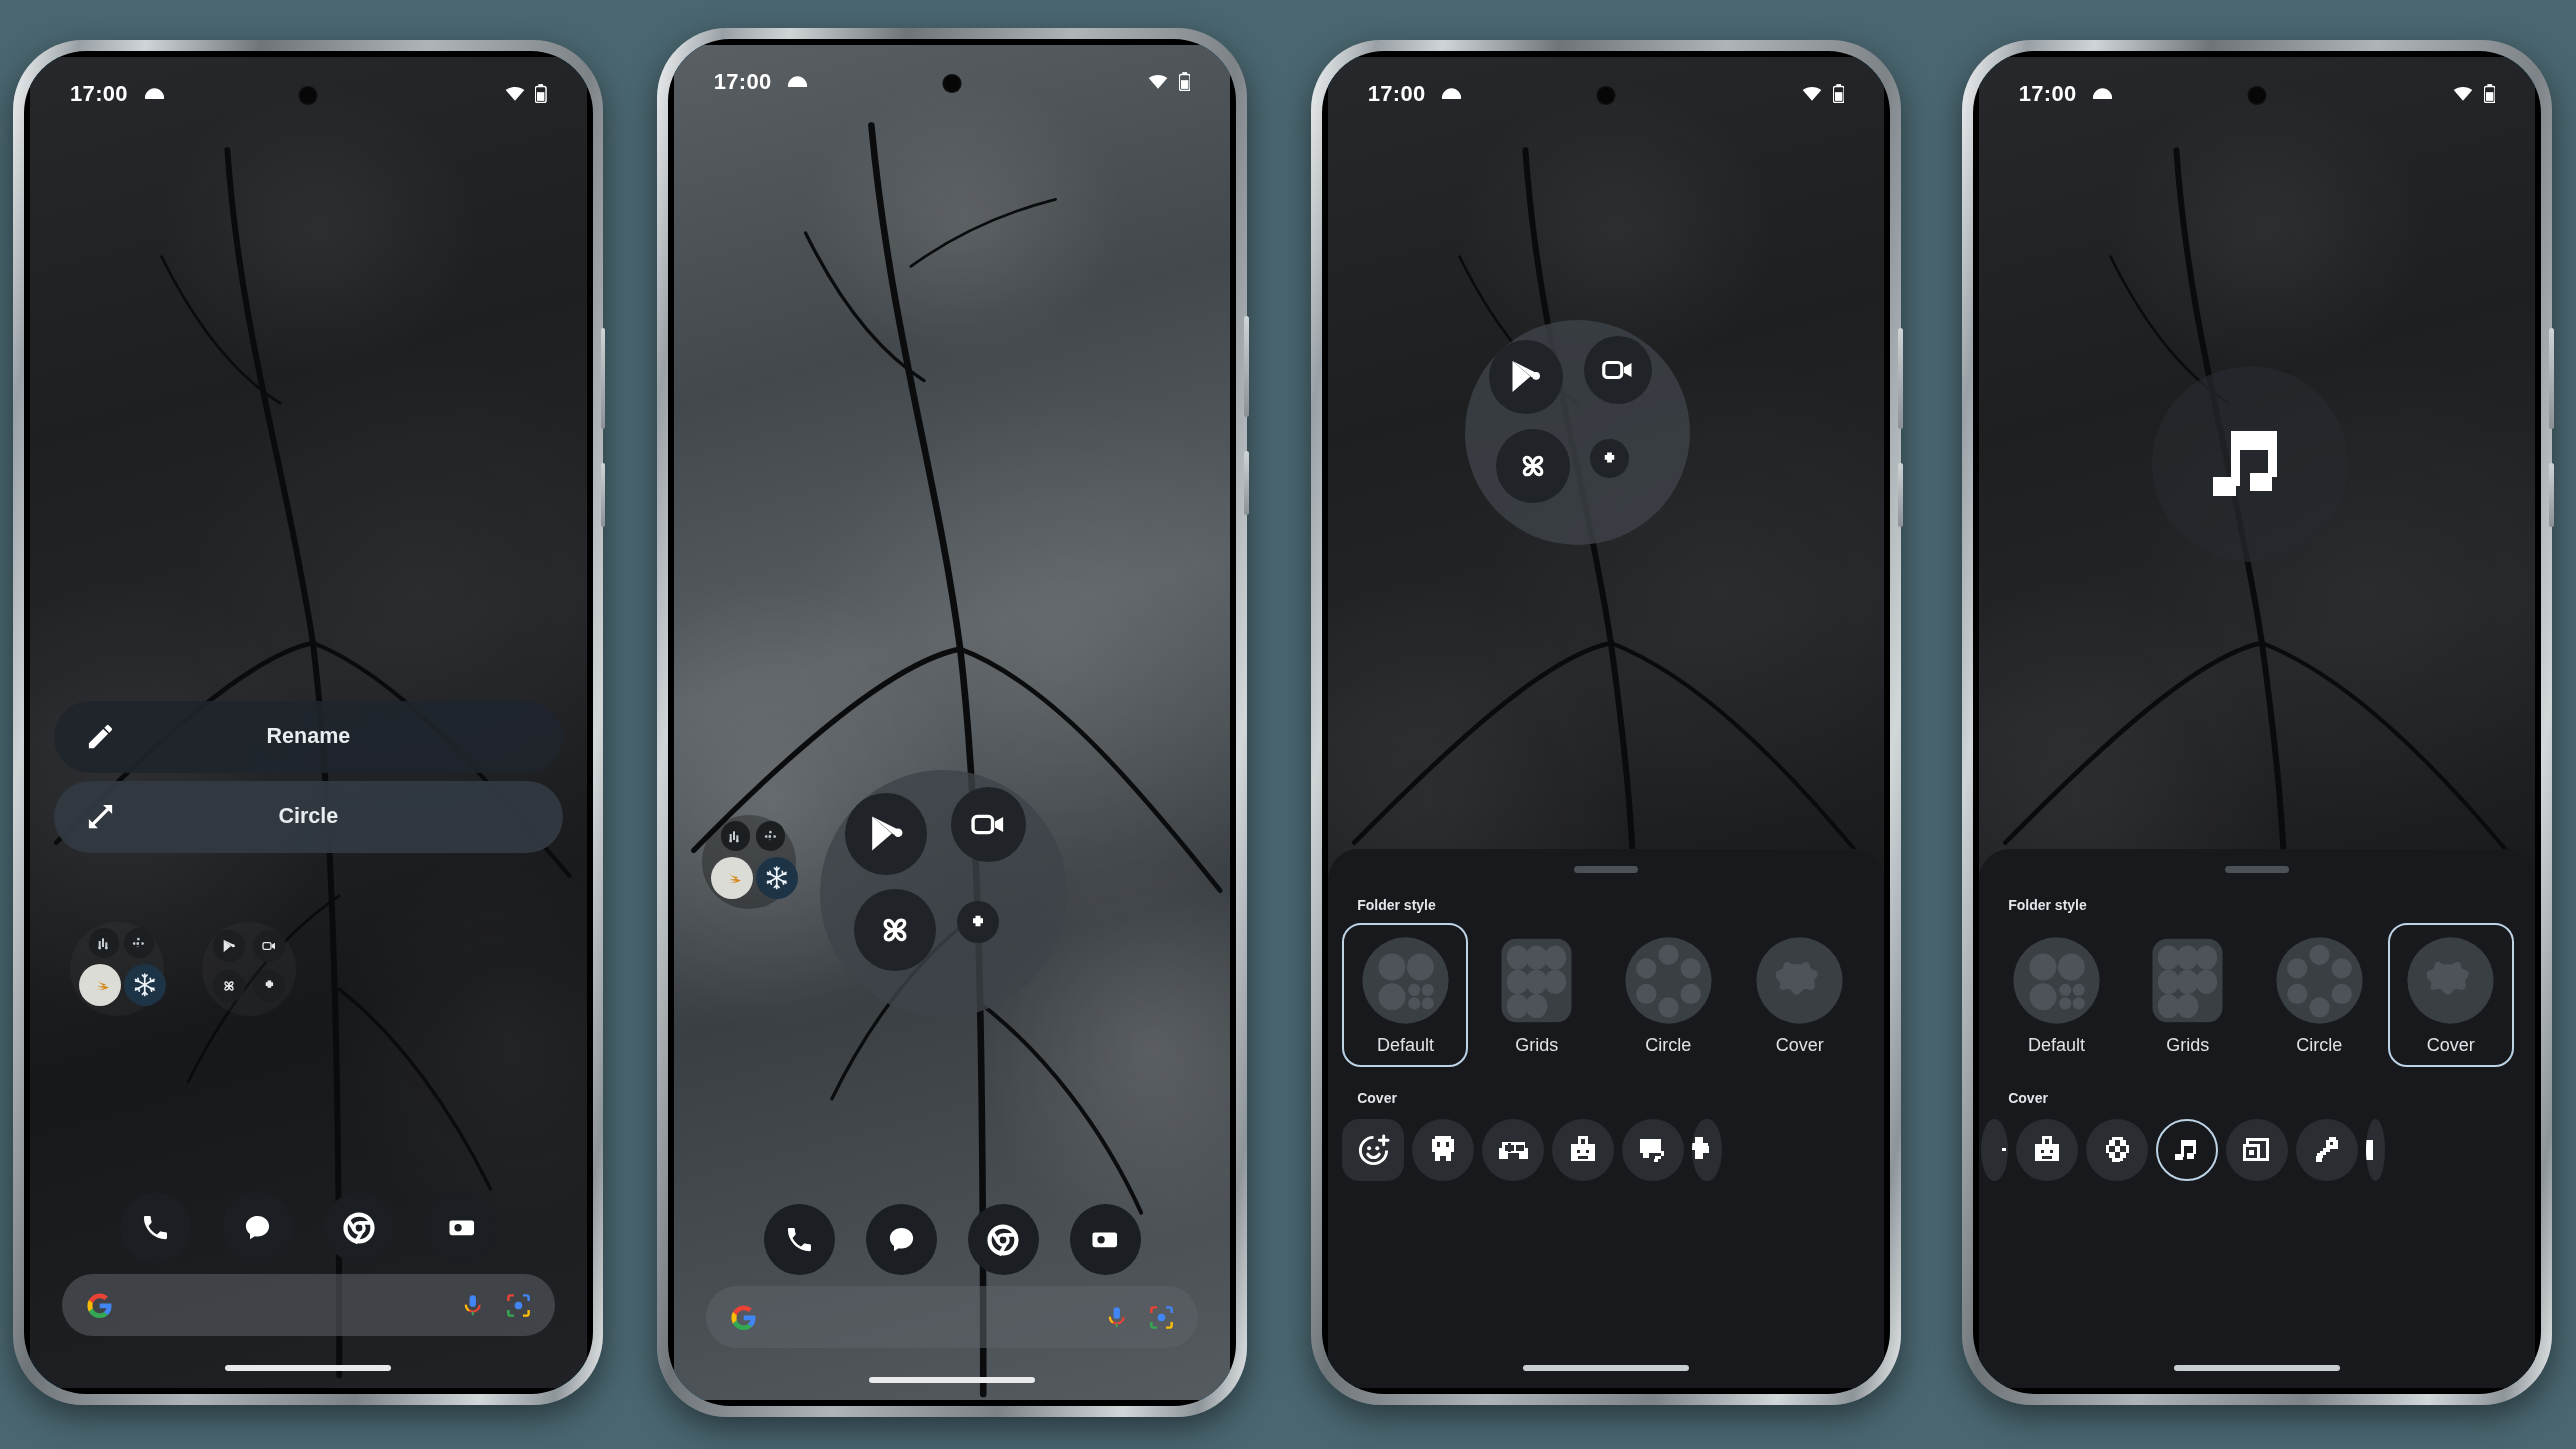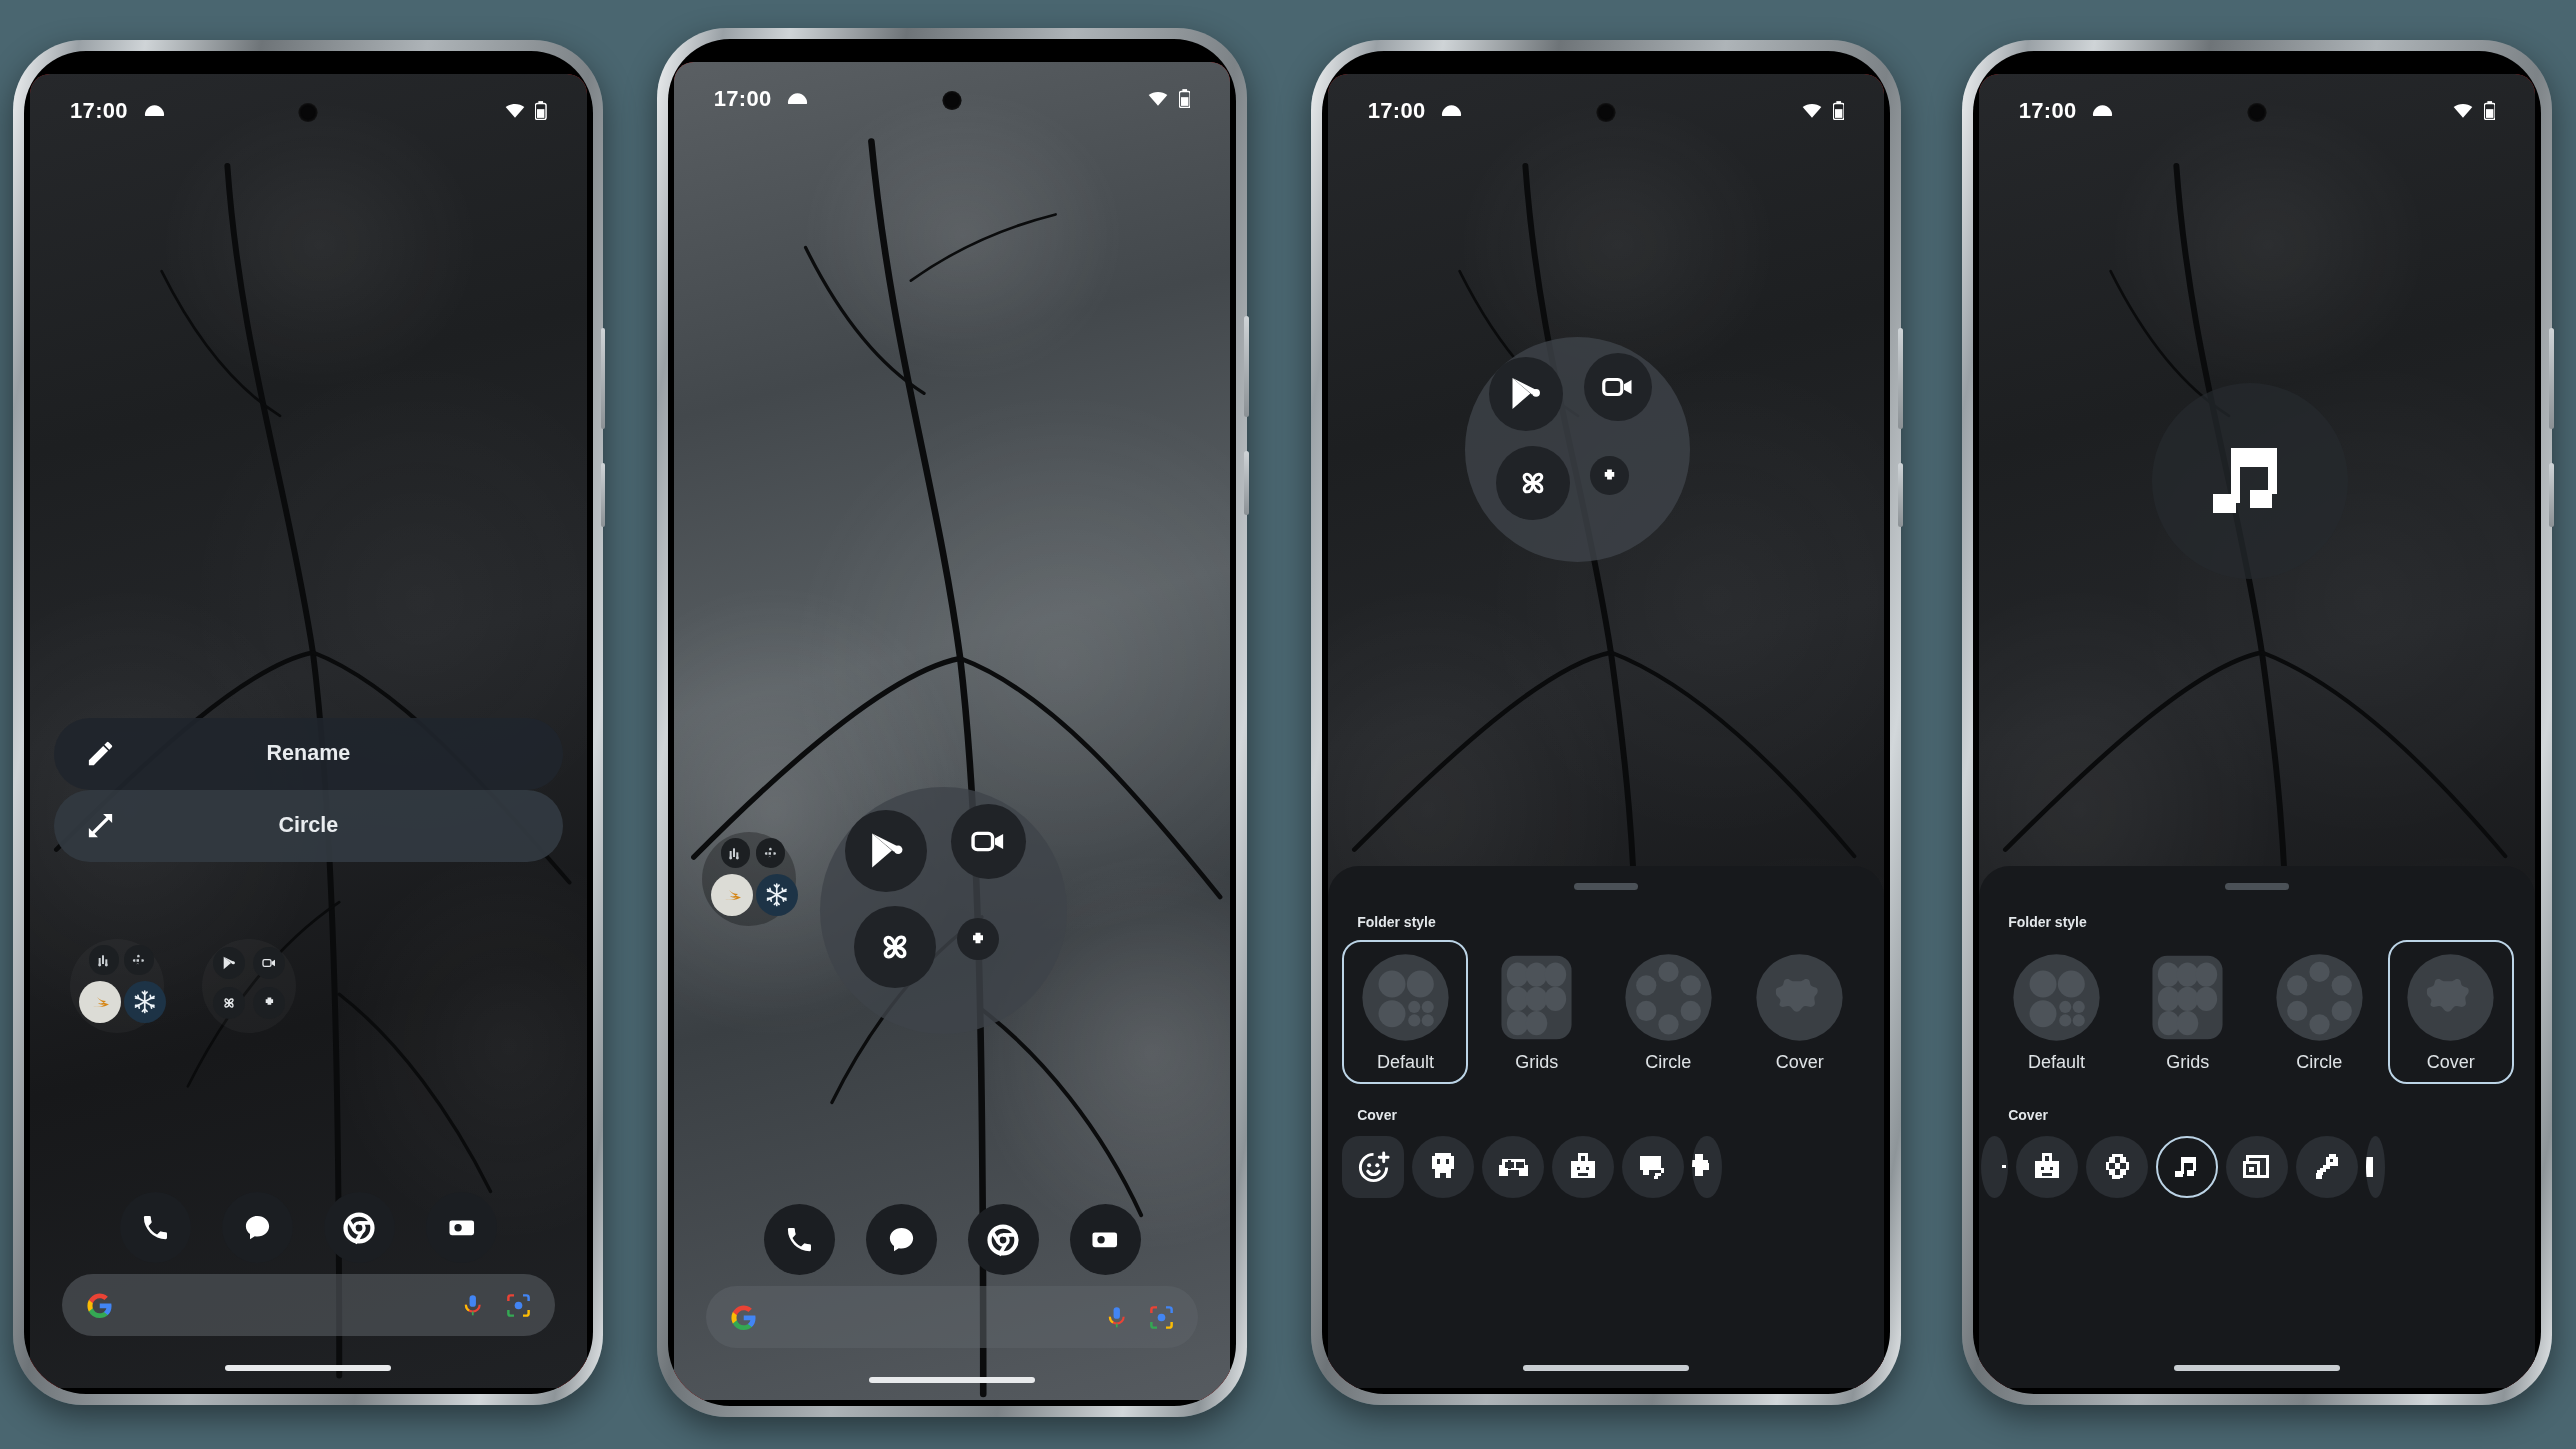--- a/index.html
+++ b/index.html
@@ -31,22 +31,21 @@
     width: 100%; height: 100%;
     border-radius: 62px;
     background: #000;
     overflow: hidden;
   }
   .screen {
     position: absolute;
     inset: 6px;
     border-radius: 20px;
     overflow: hidden;
-    background: #b91c1c;
-    margin-top: 17px;
+    background: #0369a1;
   }
   
   .btn-side {
     position: absolute;
     width: 4.7px;
     border-radius: 2.7px;
     background: linear-gradient(180deg,#cfd4d7,#8b9195);
   }
   .btn-vol { right: -2px; top: 288px; height: 101px; }
   .btn-pwr { right: -2px; top: 423px; height: 64px; }
@@ -88,21 +87,21 @@
   .cloud-ic { width: 23px; height: 13.4px; }
   .punch {
     position:absolute; left:50%; top:29.5px; transform:translateX(-50%);
     width:19px; height:19px; border-radius:50%;
     background:#070708; box-shadow: inset 0 0 2.7px #222; z-index:7;
   }
 
   
   .ctx-menu {
     position:absolute; left:24px; right:24px; top:644px;
-    display:flex; flex-direction:column; z-index: 5;
+    display:flex; flex-direction:column; gap:8px; z-index: 5;
   }
   .ctx-item {
     height: 72px;
     border-radius: 36px;
     background: rgba(32,37,45,.92);
     display:flex; align-items:center;
     padding: 0 31px;
     position: relative;
   }
   .ctx-item.alt { background: rgba(42,48,56,.94); }

